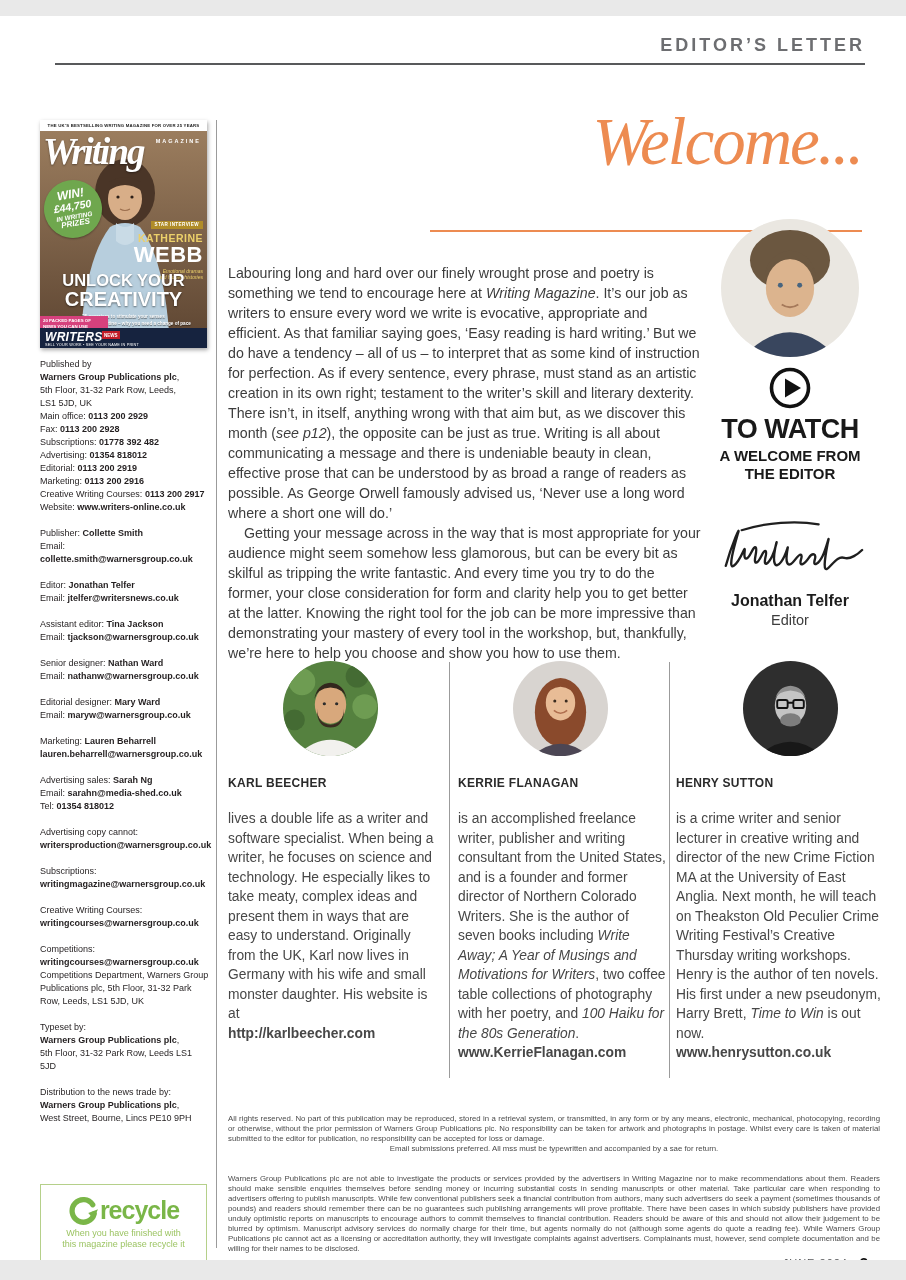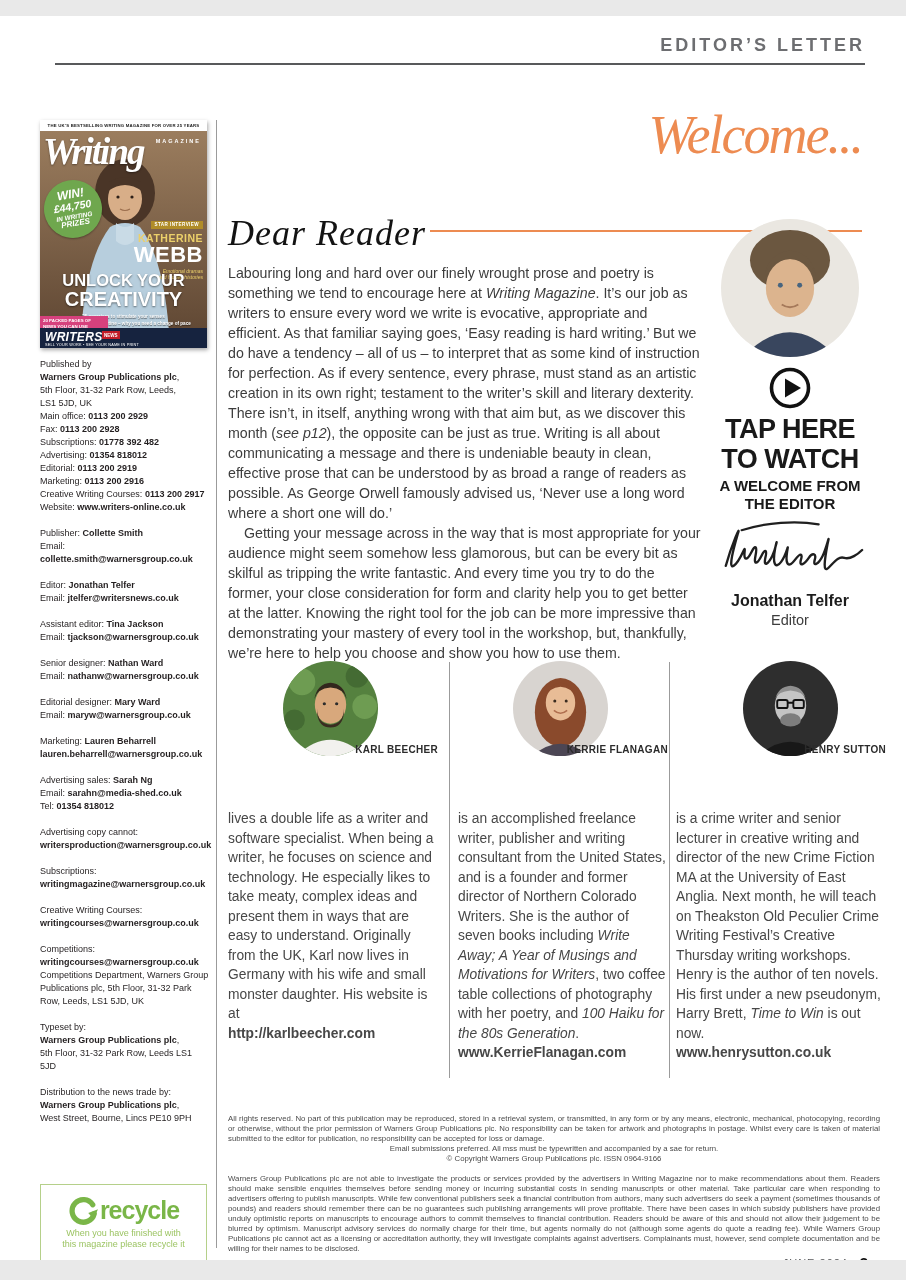--- a/index.html
+++ b/index.html
@@ -41,21 +41,21 @@
   .mblock{margin-bottom:13px;}
   .side-rule{left:216px;top:104px;width:1px;height:1128px;background:#9b9b9b;}
 
   
   .recycle-box{left:40px;top:1168px;width:165px;height:82px;border:1px solid #b5d08a;text-align:center;}
   .recycle-row{margin-top:10px;display:flex;align-items:center;justify-content:center;gap:2px;}
   .recycle-word{color:#7ab648;font-size:25px;font-weight:bold;letter-spacing:-1px;}
   .recycle-cap{color:#9cc463;font-size:9px;line-height:11px;margin-top:3px;}
 
   
-  .welcome{top:92px;right:44px;font-family:"Liberation Serif",serif;font-style:italic;font-size:54px;color:#ed8b51;line-height:1;letter-spacing:-2px;text-align:right;}
+  .welcome{top:92px;right:44px;font-family:"Liberation Serif",serif;font-style:italic;font-size:67px;color:#ed8b51;line-height:1;letter-spacing:-2px;text-align:right;}
   .welcome-rule{top:214px;left:430px;right:44px;height:2px;background:#ed8b51;}
   .dear-reader{left:228px;top:196px;font-family:"Liberation Serif",serif;font-style:italic;font-size:36px;color:#131313;letter-spacing:1px;}
   .letter{left:228px;top:247px;width:474px;font-size:14.2px;line-height:20px;color:#3d3d3d;}
   .letter p{margin:0;}
   .letter .p2{text-indent:16px;}
 
   
   .ed-photo{left:721px;top:203px;}
   .play-wrap{left:768px;top:350px;width:44px;height:44px;cursor:pointer;}
   .tap-block{left:700px;top:398px;width:180px;text-align:center;color:#191919;cursor:pointer;}
@@ -63,21 +63,21 @@
   .tap-small{font-size:15px;font-weight:bold;line-height:18px;margin-top:3px;}
   .signature{left:712px;top:498px;}
   .sig-name{left:700px;top:576px;width:180px;text-align:center;font-size:16px;font-weight:bold;color:#1c1c1c;}
   .sig-role{left:700px;top:596px;width:180px;text-align:center;font-size:14.5px;color:#3d3d3d;}
 
   
   .divider{top:646px;width:1px;height:416px;background:#9b9b9b;}
   .d1{left:449px;} .d2{left:669px;}
   .avatar{top:645px;}
   .av1{left:283px;} .av2{left:513px;} .av3{left:743px;}
-  .cname{top:728px;font-size:10px;font-weight:bold;color:#2b2b2b;letter-spacing:.3px;text-align:right;}
+  .cname{top:760px;font-size:12px;font-weight:bold;color:#2b2b2b;letter-spacing:.3px;text-align:left;}
   .cn1{left:228px;width:210px;} .cn2{left:458px;width:210px;} .cn3{left:676px;width:210px;}
   .cbio{top:793px;font-size:13.8px;line-height:19.5px;color:#474747;}
   .cb1{left:228px;width:212px;} .cb2{left:458px;width:208px;} .cb3{left:676px;width:206px;}
 
   
   .legal1{left:228px;top:1098px;width:652px;font-size:7.8px;line-height:10px;color:#4a4a4a;text-align:justify;}
   .legal-line{left:228px;width:652px;font-size:7.8px;line-height:10px;color:#4a4a4a;text-align:center;}
   .ll2{top:1128px;} .ll3{top:1138px;}
   .legal2{left:228px;top:1158px;width:652px;font-size:7.8px;line-height:10px;color:#4a4a4a;text-align:justify;}
 
@@ -178,21 +178,20 @@
     </div>
     <div class="recycle-cap">
       <div>When you have finished with</div>
       <div>this magazine please recycle it</div>
     </div>
   </div>
 
   <div class="abs welcome">Welcome...</div>
   <div class="abs welcome-rule"></div>
 
-  <div class="abs dear-reader">Dear Reader</div>
   <div class="abs letter">
     <p class="p1"><span>Labouring long and hard over our finely wrought prose and poetry is something we tend to encourage here at </span><span style="font-style: italic;">Writing Magazine</span><span>. It’s our job as writers to ensure every word we write is evocative, appropriate and efficient. As that familiar saying goes, ‘Easy reading is hard writing.’ But we do have a tendency – all of us – to interpret that as some kind of instruction for perfection. As if every sentence, every phrase, must stand as an artistic creation in its own right; testament to the writer’s skill and literary dexterity. There isn’t, in itself, anything wrong with that aim but, as we discover this month (</span><span style="font-style: italic;">see p12</span><span>), the opposite can be just as true. Writing is all about communicating a message and there is undeniable beauty in clean, effective prose that can be understood by as broad a range of readers as possible. As George Orwell famously advised us, ‘Never use a long word where a short one will do.’</span></p>
     <p class="p2"><span>Getting your message across in the way that is most appropriate for your audience might seem somehow less glamorous, but can be every bit as skilful as tripping the write fantastic. And every time you try to do the former, your close consideration for form and clarity help you to get better at the latter. Knowing the right tool for the job can be more impressive than demonstrating your mastery of every tool in the workshop, but, thankfully, we’re here to help you choose and show you how to use them.</span></p>
   </div>
 
   <div class="abs ed-photo">
     <svg width="138" height="138" viewBox="0 0 100 100">
       <defs>
           <clipPath id="cpe">
             <circle cx="50" cy="50" r="50"></circle>
@@ -210,21 +209,20 @@
       </g>
     </svg>
   </div>
   <div class="abs play-wrap">
     <svg width="44" height="44" viewBox="0 0 44 44">
       <circle cx="22" cy="22" r="18.5" fill="#fff" stroke="#111" stroke-width="3.6"></circle>
       <polygon points="17,12.5 33,22 17,31.5" fill="#111"></polygon>
     </svg>
   </div>
   <div class="abs tap-block">
-    <div class="tap-big">TAP HERE</div>
     <div class="tap-big">TO WATCH</div>
     <div class="tap-small">A WELCOME FROM</div>
     <div class="tap-small" style="margin-top:0;">THE EDITOR</div>
   </div>
   <div class="abs signature">
     <svg width="158" height="70" viewBox="0 0 160 70">
       <path d="M14 52 C20 30 30 8 26 20 C22 34 16 56 22 52 C30 46 34 28 33 38 C32 48 36 46 40 38 C44 30 46 32 44 42 C42 52 46 50 50 42 C54 34 56 36 54 44 C52 54 57 50 61 42 C65 34 67 20 64 34 C61 50 64 56 70 48 C76 40 78 26 76 38 C74 52 78 54 84 46 C90 38 92 40 90 46 C88 54 94 50 98 44 C102 38 106 40 104 46 C102 54 108 50 112 42 C116 34 120 16 117 30 C114 46 112 60 118 54 C124 48 128 42 134 44 C140 46 148 40 152 36" stroke="#1f1f1f" stroke-width="2.4" fill="none" stroke-linecap="round"></path>
       <path d="M30 16 C55 8 85 6 108 10" stroke="#1f1f1f" stroke-width="2.2" fill="none" stroke-linecap="round"></path>
     </svg>
   </div>
@@ -298,20 +296,19 @@
   <div class="abs cname cn1">KARL BEECHER</div>
   <div class="abs cname cn2">KERRIE FLANAGAN</div>
   <div class="abs cname cn3">HENRY SUTTON</div>
 
   <div class="abs cbio cb1"><span>lives a double life as a writer and software specialist. When being a writer, he focuses on science and technology. He especially likes to take meaty, complex ideas and present them in ways that are easy to understand. Originally from the UK, Karl now lives in Germany with his wife and small monster daughter. His website is at</span><br><span style="font-weight: bold;">http://karlbeecher.com</span></div>
   <div class="abs cbio cb2"><span>is an accomplished freelance writer, publisher and writing consultant from the United States, and is a founder and former director of Northern Colorado Writers. She is the author of seven books including </span><span style="font-style: italic;">Write Away; A Year of Musings and Motivations for Writers</span><span>, two coffee table collections of photography with her poetry, and </span><span style="font-style: italic;">100 Haiku for the 80s Generation</span><span>.</span><br><span style="font-weight: bold;">www.KerrieFlanagan.com</span></div>
   <div class="abs cbio cb3"><span>is a crime writer and senior lecturer in creative writing and director of the new Crime Fiction MA at the University of East Anglia. Next month, he will teach on Theakston Old Peculier Crime Writing Festival’s Creative Thursday writing workshops. Henry is the author of ten novels. His first under a new pseudonym, Harry Brett, </span><span style="font-style: italic;">Time to Win</span><span> is out now.</span><br><span style="font-weight: bold;">www.henrysutton.co.uk</span></div>
 
   <div class="abs legal1">All rights reserved. No part of this publication may be reproduced, stored in a retrieval system, or transmitted, in any form or by any means, electronic, mechanical, photocopying, recording or otherwise, without the prior permission of Warners Group Publications plc. No responsibility can be taken for artwork and photographs in postage. Whilst every care is taken of material submitted to the editor for publication, no responsibility can be accepted for loss or damage.</div>
   <div class="abs legal-line ll2">Email submissions preferred. All mss must be typewritten and accompanied by a sae for return.</div>
-  <div class="abs legal-line ll3">© Copyright Warners Group Publications plc. ISSN 0964-9166</div>
   <div class="abs legal2">Warners Group Publications plc are not able to investigate the products or services provided by the advertisers in Writing Magazine nor to make recommendations about them. Readers should make sensible enquiries themselves before sending money or incurring substantial costs in sending manuscripts or other material. Take particular care when responding to advertisers offering to publish manuscripts. While few conventional publishers seek a financial contribution from authors, many such advertisers do seek a payment (sometimes thousands of pounds) and readers should remember there can be no guarantees such publishing arrangements will prove profitable. There have been cases in which subsidy publishers have provided unduly optimistic reports on manuscripts to encourage authors to commit themselves to financial contribution. Readers should be aware of this and should not allow their judgement to be blurred by optimism. Manuscript advisory services do normally charge for their time, but agents normally do not (although some agents do quote a reading fee). While Warners Group Publications plc cannot act as a licensing or accreditation authority, they will investigate complaints against advertisers. Complainants must, however, send complete documentation and be willing for their names to be disclosed.</div>
 
   <div class="abs footer-url">www.writers-online.co.uk</div>
   <div class="abs footer-issue">JUNE 2024</div>
   <div class="abs footer-page">3</div>
 
 </div>
 
 </body></html>

